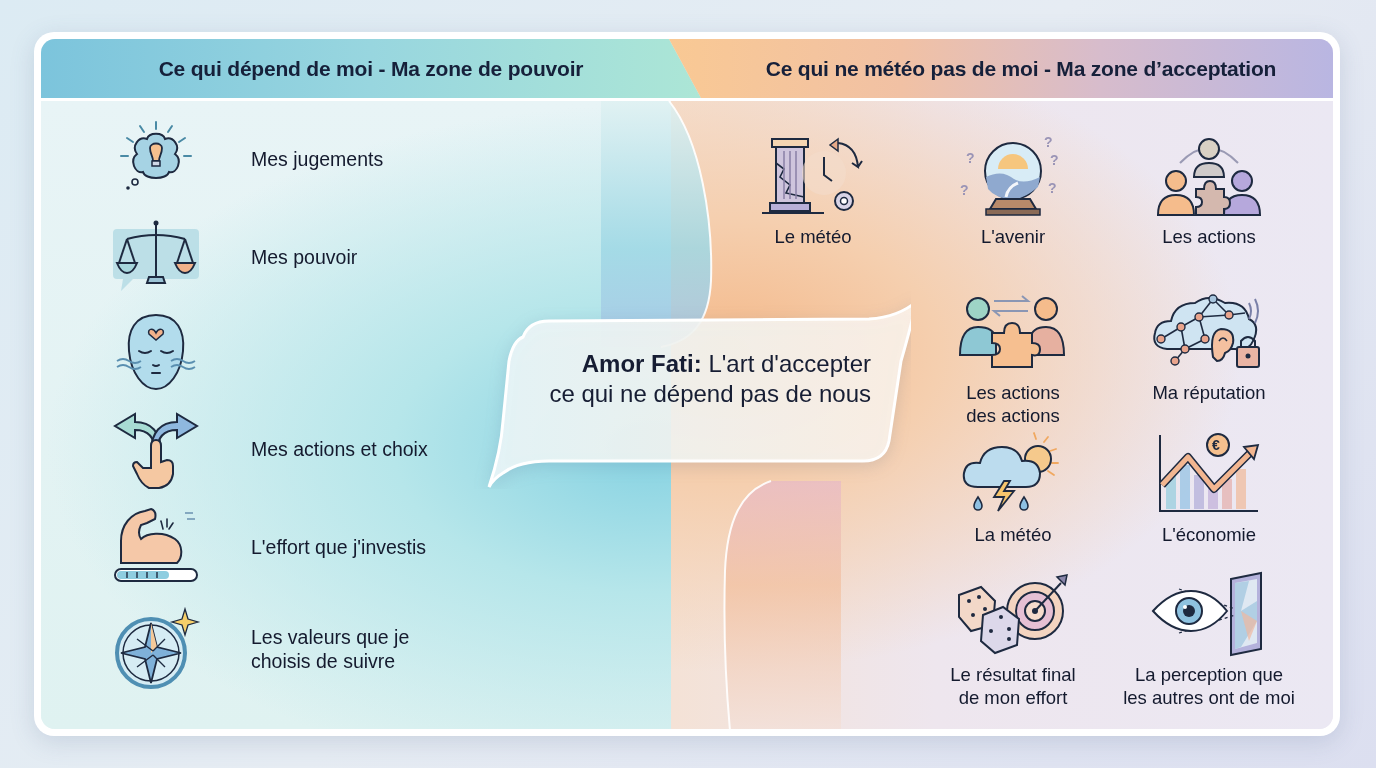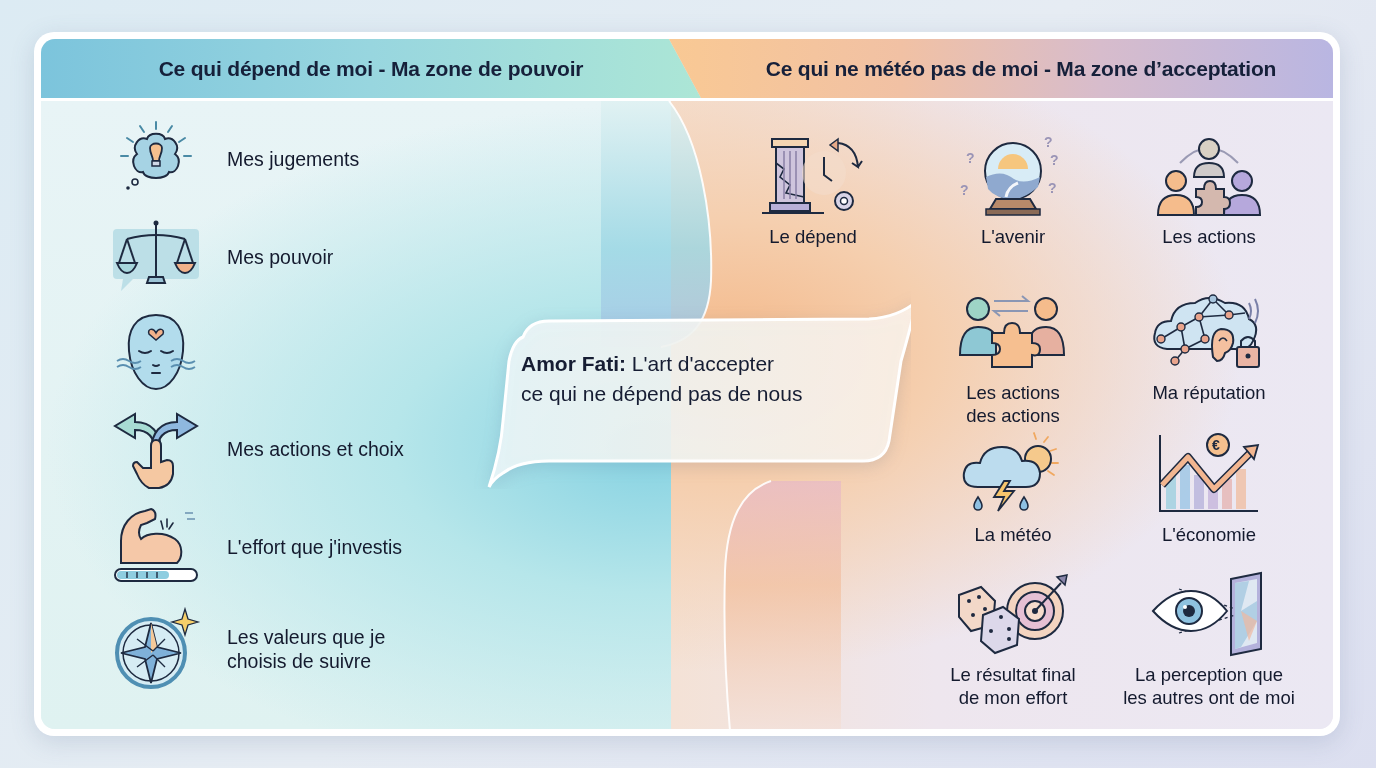--- a/index.html
+++ b/index.html
@@ -46,29 +46,29 @@
   }
   .right-body {
     position: absolute; left: 630px; top: 62px; bottom: 0; right: 0;
     background: radial-gradient(ellipse at 8% 40%, #f4b98a 0%, #f5cfaf 25%, rgba(240,228,236,0) 60%),
                 linear-gradient(90deg, #f4e2d6 0%, #eee6ee 40%, #ebe8f3 100%);
   }
   .divider-svg { position: absolute; left: 560px; top: 62px; }
 
   
   .left-list { position: absolute; left: 70px; top: 80px; width: 380px; }
-  .l-item { position: absolute; left: 0; display: flex; align-items: center; height: 80px; }
+  .l-item { position: absolute; left: 0; display: flex; align-items: center; height: 80px; gap: 24px; }
   .l-icon { width: 90px; height: 80px; display: flex; align-items: center; justify-content: center; }
   .l-label { margin-left: 26px; font-size: 19.5px; line-height: 24px; color: #141a2e; }
 
   
   .banner { position: absolute; left: 420px; top: 250px; width: 450px; height: 200px; }
   .banner-text {
     position: absolute; left: 60px; top: 60px; width: 350px;
-    text-align: left; font-size: 21px; line-height: 30px; color: #161d33;
+    text-align: right; font-size: 24px; line-height: 30px; color: #161d33;
   }
   .banner-text b { font-weight: 700; }
 
   
   .r-item { position: absolute; width: 180px; display: flex; flex-direction: column; align-items: center; }
   .r-icon { width: 120px; height: 90px; display: flex; align-items: center; justify-content: center; }
   .r-label { font-size: 18.5px; line-height: 23px; text-align: center; color: #141a2e; margin-top: 4px; }
 </style>
 </head>
 <body>
@@ -261,21 +261,21 @@
             <rect x="12" y="70" width="40" height="8" fill="#b8b0d8" stroke="#1e2a40" stroke-width="2"></rect>
             <line x1="4" y1="80" x2="66" y2="80" stroke="#1e2a40" stroke-width="2"></line>
             <circle cx="66" cy="40" r="22" fill="#f3dccc" opacity="0.6"></circle>
             <path d="M66,24 L66,42 L74,48" fill="none" stroke="#1e2a40" stroke-width="2"></path>
             <path d="M80,10 Q98,12 100,34 L94,30 M100,34 L104,28" fill="none" stroke="#1e2a40" stroke-width="2"></path>
             <path d="M80,6 L72,12 L80,18 Z" fill="#e6a988" stroke="#1e2a40" stroke-width="1.5"></path>
             <circle cx="86" cy="68" r="9" fill="#d8d4e6" stroke="#1e2a40" stroke-width="2"></circle>
             <circle cx="86" cy="68" r="3.5" fill="#fff" stroke="#1e2a40" stroke-width="1.5"></circle>
           </svg>
         </div>
-        <span class="r-label">Le dépend</span>
+        <span class="r-label">Le météo</span>
       </div>
 
       <div class="r-item" style="left:882px; top:92px">
         <div class="r-icon">
           <svg width="110" height="86" viewBox="0 0 110 86">
             <circle cx="55" cy="38" r="28" fill="#d8ecf6" stroke="#1e2a40" stroke-width="2"></circle>
             <path d="M40,36 A15,15 0 0 1 70,36 Z" fill="#f6c67e"></path>
             <path d="M28,44 Q44,36 56,46 Q66,52 82,44 L80,54 Q66,66 55,66 Q38,66 30,56 Z" fill="#8fa9cf"></path>
             <path d="M48,64 Q50,54 60,50" stroke="#f4f6fa" stroke-width="3" fill="none"></path>
             <path d="M38,66 L72,66 L78,76 L32,76 Z" fill="#b88a6a" stroke="#1e2a40" stroke-width="2"></path>

